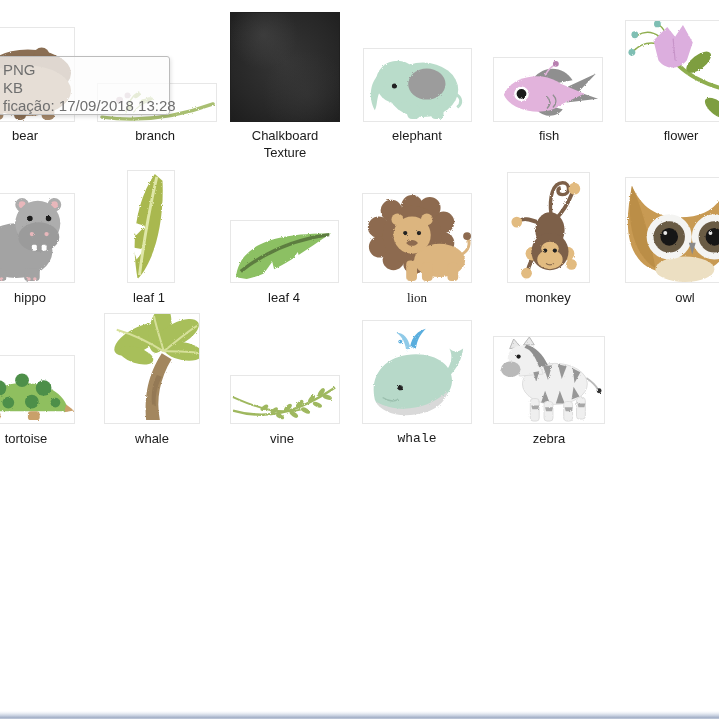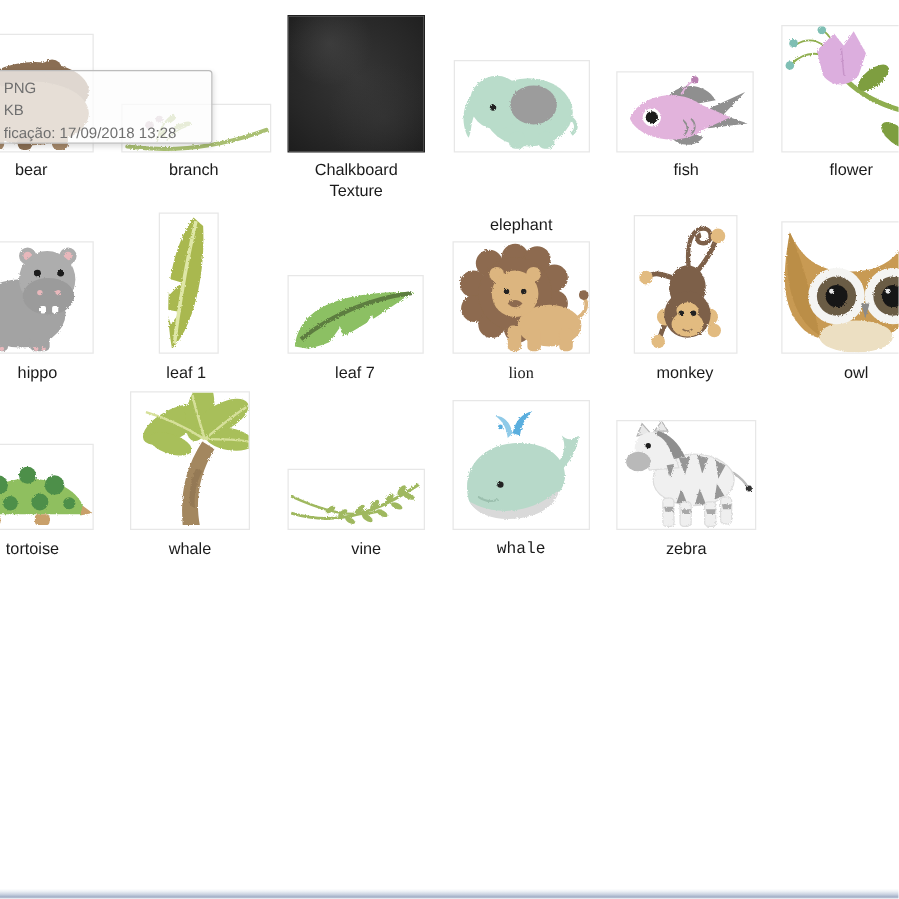--- a/index.html
+++ b/index.html
@@ -12,21 +12,21 @@
   .thumb.chalk{border:1px solid #202020;
     background:
       radial-gradient(circle at 30% 20%, rgba(90,90,90,.35), rgba(0,0,0,0) 30%),
       radial-gradient(circle at 70% 75%, rgba(70,70,70,.3), rgba(0,0,0,0) 40%),
       radial-gradient(circle at 50% 45%, #363636, #272727 65%, #1d1d1d 100%);}
   .flabel{position:absolute;text-align:center;font-size:13px;line-height:17px;color:#1b1b1b;}
   .tooltip{position:absolute;left:-60px;top:56px;width:230px;height:59px;
     background:rgba(252,252,252,.74);border:1px solid #bcbcbc;border-radius:3px;
     box-shadow:1px 2px 4px rgba(0,0,0,.12);box-sizing:border-box;
     padding:4px 6px 0 62px;z-index:50;}
-  .tt-line{font-size:12px;line-height:18px;color:#6f6f6f;white-space:nowrap;}
+  .tt-line{font-size:15px;line-height:18px;color:#6f6f6f;white-space:nowrap;}
   .taskbar{position:absolute;left:0;bottom:0;width:719px;height:8px;z-index:60;
     background:linear-gradient(180deg,#ffffff 0%,#eef1f6 25%,#ccd4e2 55%,#a6b2c9 80%,#c3cbdb 100%);}
 </style>
 </head>
 <body>
 
 <div class="screen">
   <div id="tiles">
       <div class="tile" style="left: -30px; top: 27px; width: 105px; height: 95px;">
         <div class="thumb">
@@ -75,21 +75,21 @@
     <path d="M18 24 C 6 32, 4 50, 11 63 C 15 56, 11 44, 23 37 Z" fill="#b9dcca"></path>
     <path d="M93 46 C 100 50, 100 56, 95 60" stroke="#b9dcca" stroke-width="3" fill="none"></path>
     <rect x="44" y="58" width="13" height="14" rx="5" fill="#b9dcca"></rect>
     <rect x="68" y="58" width="13" height="14" rx="5" fill="#b9dcca"></rect>
     <ellipse cx="64" cy="36" rx="19" ry="16" fill="#9c9c9c"></ellipse>
     <circle cx="31" cy="38" r="2.6" fill="#222"></circle>
             </g>
           </svg>
         </div>
       </div>
-      <div class="flabel" style="left: 357px; top: 127px; width: 120px; margin-top: 44px;">elephant</div>
+      <div class="flabel" style="left: 357px; top: 127px; width: 120px;">elephant</div>
       <div class="tile" style="left: 493px; top: 57px; width: 110px; height: 65px;">
         <div class="thumb">
           <svg viewBox="0 0 110 65" preserveAspectRatio="none">
             <g filter="url(#chalkf)">
     <path d="M70 32 L104 16 L86 35 L106 42 L74 46 Z" fill="#8f8f8f"></path>
     <path d="M40 21 C 52 6, 72 9, 80 23 L 58 27 Z" fill="#8f8f8f"></path>
     <path d="M42 52 C 50 62, 64 62, 70 53 L 54 49 Z" fill="#8f8f8f"></path>
     <path d="M10 38 C 18 18, 48 14, 64 24 C 76 32, 78 42, 66 50 C 50 60, 18 56, 10 38 Z" fill="#e2b3dc"></path>
     <path d="M62 24 L92 37 L64 50 Z" fill="#e2b3dc"></path>
     <path d="M54 40 C 58 44, 58 48, 54 52" stroke="#8f8f8f" stroke-width="1.4" fill="none"></path>
@@ -170,21 +170,21 @@
           <svg viewBox="0 0 109 63" preserveAspectRatio="none">
             <g filter="url(#chalkf)">
     <path d="M5 58 C 8 32, 30 12, 102 13 C 78 28, 50 52, 16 60 Z" fill="#8cc063"></path>
     <path d="M30 59 L42 42 L46 58 Z" fill="#fff"></path>
     <path d="M58 47 L68 32 L72 46 Z" fill="#fff"></path>
     <path d="M10 52 C 40 28, 70 18, 100 14" stroke="#55713a" stroke-width="3.5" fill="none" opacity="0.85"></path>
             </g>
           </svg>
         </div>
       </div>
-      <div class="flabel" style="left: 224px; top: 289px; width: 120px;">leaf 7</div>
+      <div class="flabel" style="left: 224px; top: 289px; width: 120px;">leaf 4</div>
       <div class="tile" style="left: 362px; top: 193px; width: 110px; height: 90px;">
         <div class="thumb">
           <svg viewBox="0 0 110 90" preserveAspectRatio="none">
             <g filter="url(#chalkf)">
     <g fill="#8d6b4f">
       <circle cx="50" cy="12" r="11"></circle>
                 <circle cx="29" cy="17" r="11"></circle>
                 <circle cx="16" cy="34" r="11"></circle>
       <circle cx="17" cy="54" r="11"></circle>
                 <circle cx="31" cy="67" r="11"></circle>
@@ -322,21 +322,21 @@
       <ellipse cx="92" cy="17" rx="5" ry="2.4" transform="rotate(-55 92 17)"></ellipse>
       <ellipse cx="98" cy="22" rx="5" ry="2.4" transform="rotate(20 98 22)"></ellipse>
       <ellipse cx="44" cy="36" rx="4.5" ry="2.2" transform="rotate(-40 44 36)"></ellipse>
       <ellipse cx="50" cy="42" rx="4.5" ry="2.2" transform="rotate(30 50 42)"></ellipse>
       <ellipse cx="34" cy="33" rx="4.5" ry="2.2" transform="rotate(-35 34 33)"></ellipse>
     </g>
             </g>
           </svg>
         </div>
       </div>
-      <div class="flabel" style="left: 233px; top: 430px; width: 120px;">vine</div>
+      <div class="flabel" style="left: 222px; top: 430px; width: 120px;">vine</div>
       <div class="tile" style="left: 362px; top: 320px; width: 110px; height: 104px;">
         <div class="thumb">
           <svg viewBox="0 0 110 104" preserveAspectRatio="none">
             <g filter="url(#chalkf)">
     <path d="M44 30 C 43 22, 40 16, 34 12 C 42 12, 46 18, 48 26 Z" fill="#8fcae8"></path>
     <path d="M48 26 C 50 16, 56 10, 64 8 C 58 14, 55 20, 54 28 Z" fill="#5aaede"></path>
     <circle cx="38" cy="21" r="2" fill="#5aaede"></circle>
     <path d="M84 52 C 90 44, 92 36, 88 28 C 92 32, 97 32, 102 28 C 101 38, 96 48, 88 56 Z" fill="#b7d9c9"></path>
     <path d="M12 80 C 6 54, 24 34, 54 34 C 80 34, 94 50, 90 66 C 86 82, 60 94, 36 92 C 22 91, 15 88, 12 80 Z" fill="#b7d9c9"></path>
     <path d="M13 82 C 34 94, 64 92, 86 72 C 84 84, 70 96, 44 96 C 28 96, 17 90, 13 82 Z" fill="#d9d9d9"></path>

